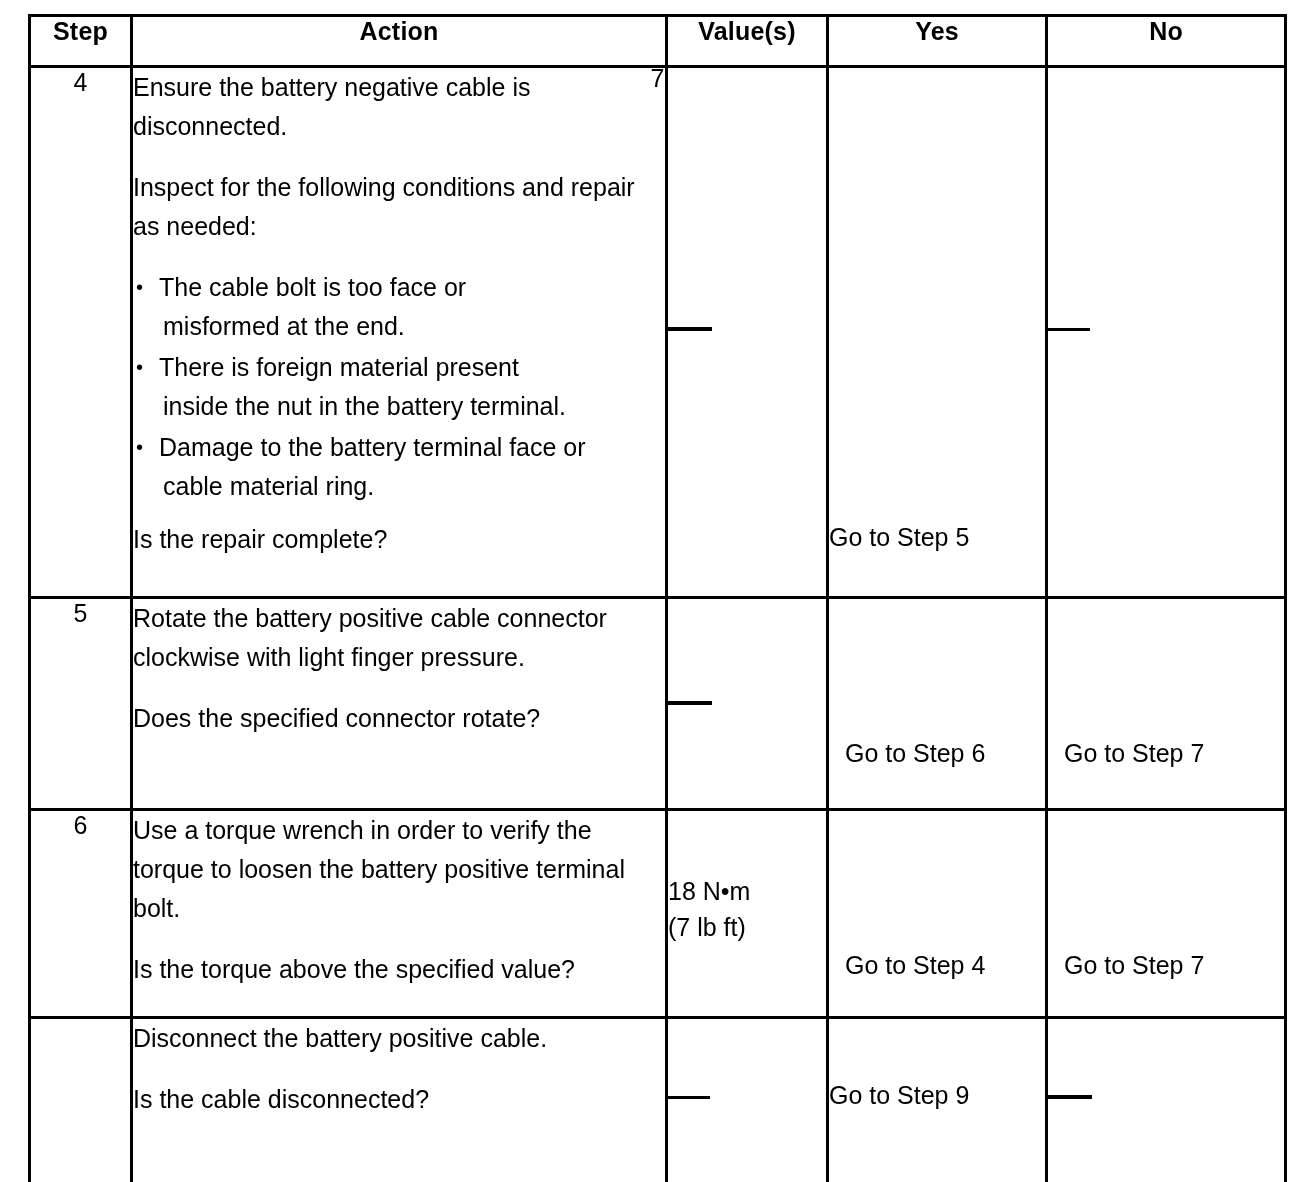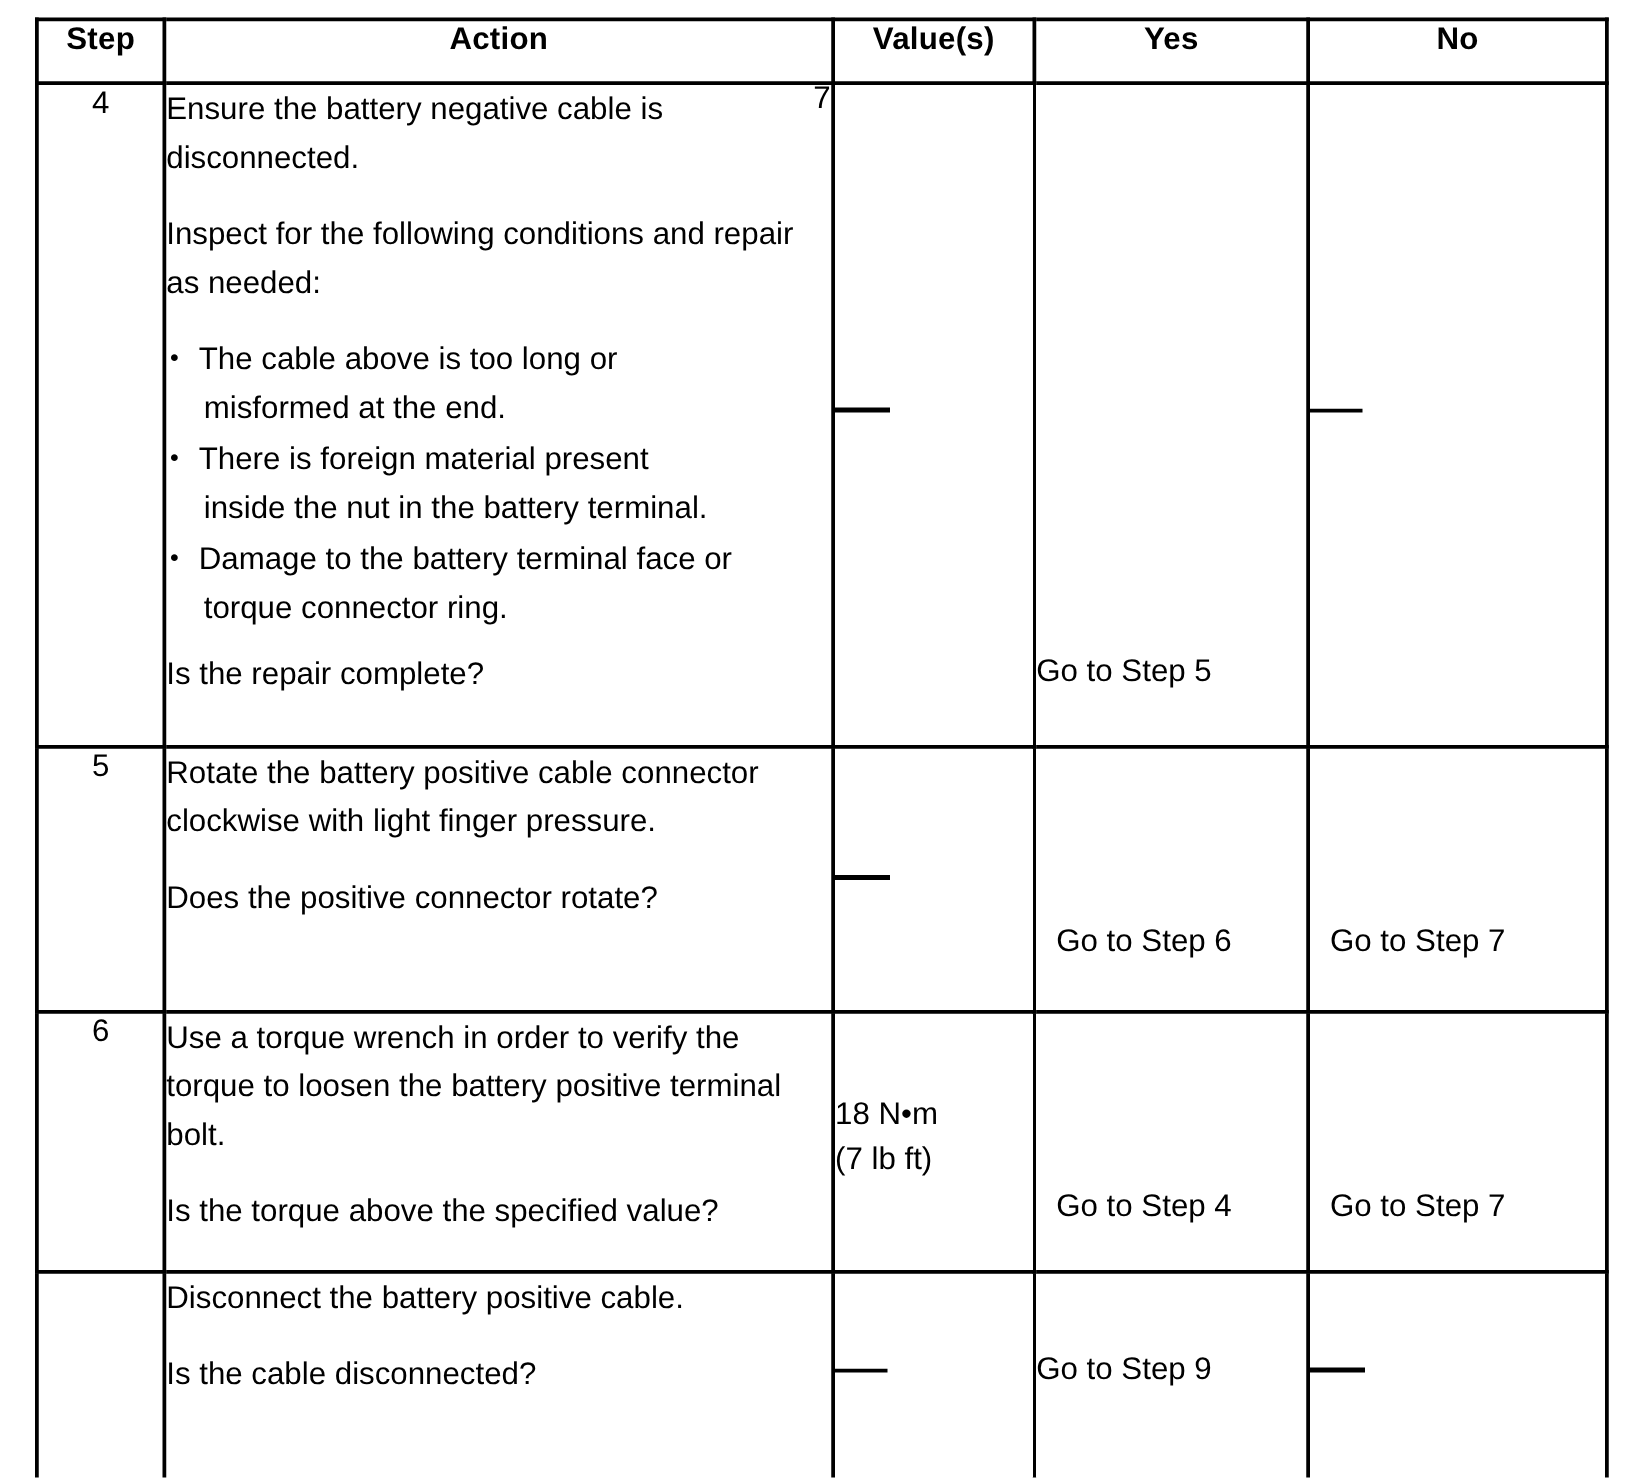--- a/index.html
+++ b/index.html
@@ -169,50 +169,50 @@
 
     <tbody>
 
       <tr class="r4">
         <td class="step-cell">4</td>
         <td class="action-cell">
           <p class="para">Ensure the battery negative cable is disconnected.</p>
           <p class="para">Inspect for the following conditions and repair as needed:</p>
           <ul class="bullets">
             <li>
-              <span>The cable above is too long or</span>
+              <span>The cable bolt is too face or</span>
               <span class="cont">misformed at the end.</span>
             </li>
             <li>
               <span>There is foreign material present</span>
               <span class="cont">inside the nut in the battery terminal.</span>
             </li>
             <li>
               <span>Damage to the battery terminal face or</span>
-              <span class="cont">torque connector ring.</span>
+              <span class="cont">cable material ring.</span>
             </li>
           </ul>
           <p class="para last">Is the repair complete?</p>
         </td>
         <td class="value-cell">
           <span class="at-270"><span class="dash"></span></span>
         </td>
         <td class="yes-cell">
           <span class="at-bot4">Go to Step 5</span>
         </td>
         <td class="no-cell">
           <span class="at-270"><span class="dash thin"></span></span>
         </td>
       </tr>
 
       <tr class="r5">
         <td class="step-cell">5</td>
         <td class="action-cell">
           <p class="para">Rotate the battery positive cable connector clockwise with light finger pressure.</p>
-          <p class="para last">Does the positive connector rotate?</p>
+          <p class="para last">Does the specified connector rotate?</p>
         </td>
         <td class="value-cell">
           <span class="at-95"><span class="dash"></span></span>
         </td>
         <td class="yes-cell">
           <span class="at-145">Go to Step 6</span>
         </td>
         <td class="no-cell">
           <span class="at-145">Go to Step 7</span>
         </td>

